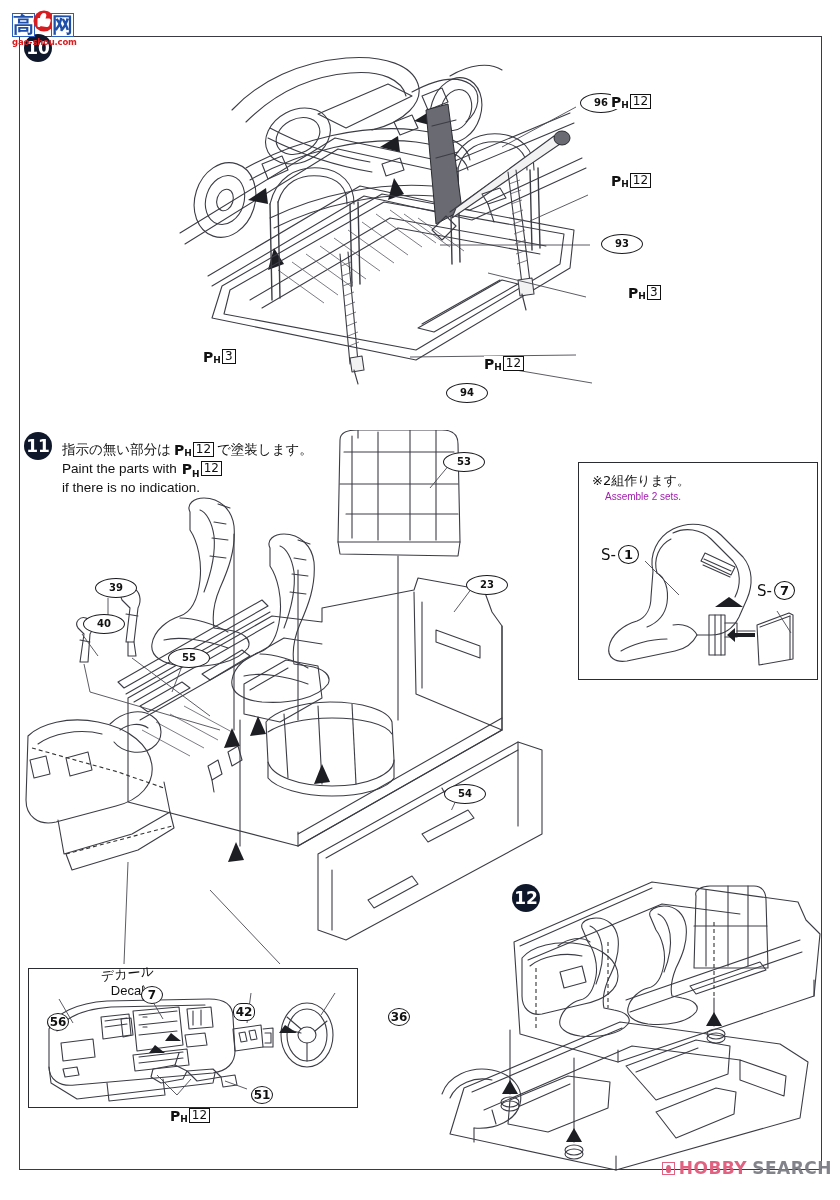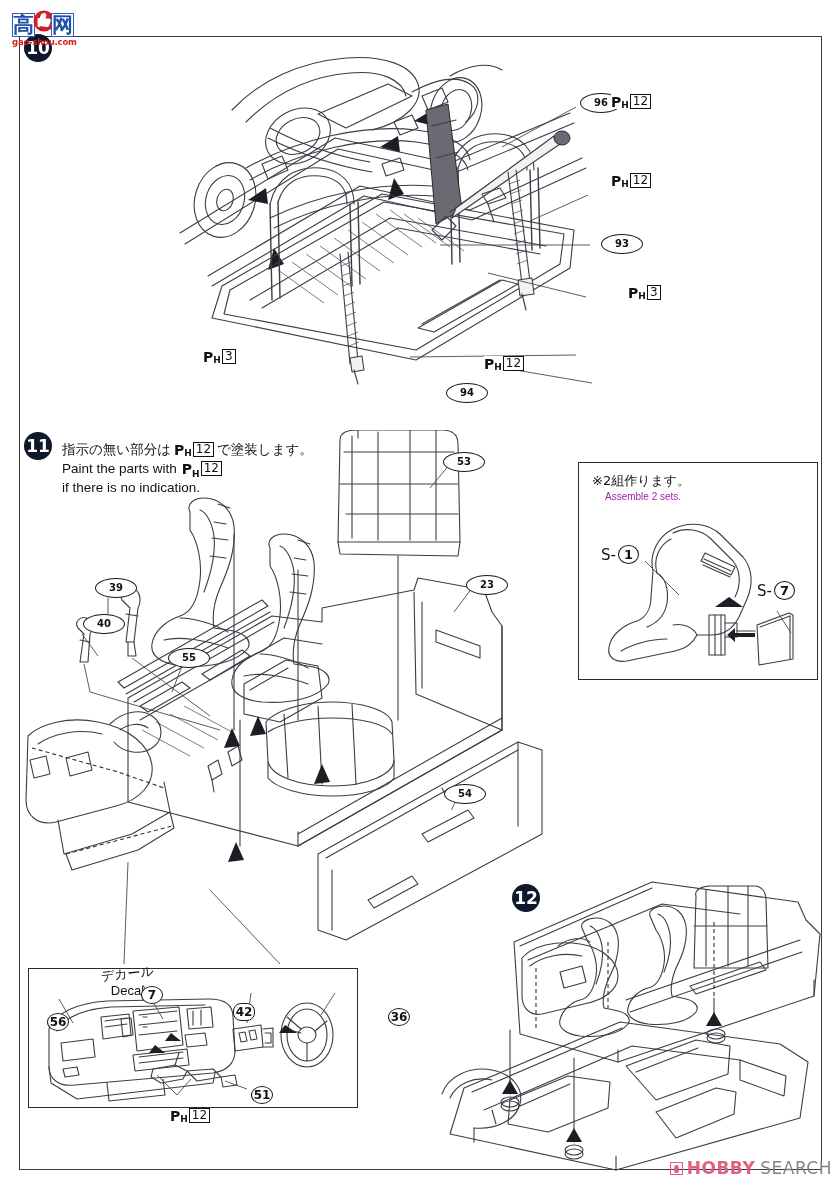--- a/index.html
+++ b/index.html
@@ -83,21 +83,21 @@
     background: #e05a7a;
     border-radius: 50% 50% 40% 40%;
   }
   #wm-hobby .hb {
     font-family: "DejaVu Sans", sans-serif;
     font-weight: 700; font-size: 17px;
     color: #e05a7a; letter-spacing: .5px;
   }
   #wm-hobby .sr {
     font-family: "DejaVu Sans", sans-serif;
-    font-weight: 400; font-size: 17px;
+    font-weight: 700; font-size: 17px;
     color: #7d7d86; letter-spacing: .5px;
     margin-left: 5px;
   }
 
   
   .step-badge {
     position: absolute;
     width: 28px; height: 28px;
     border-radius: 50%;
     background: #0f172a;

